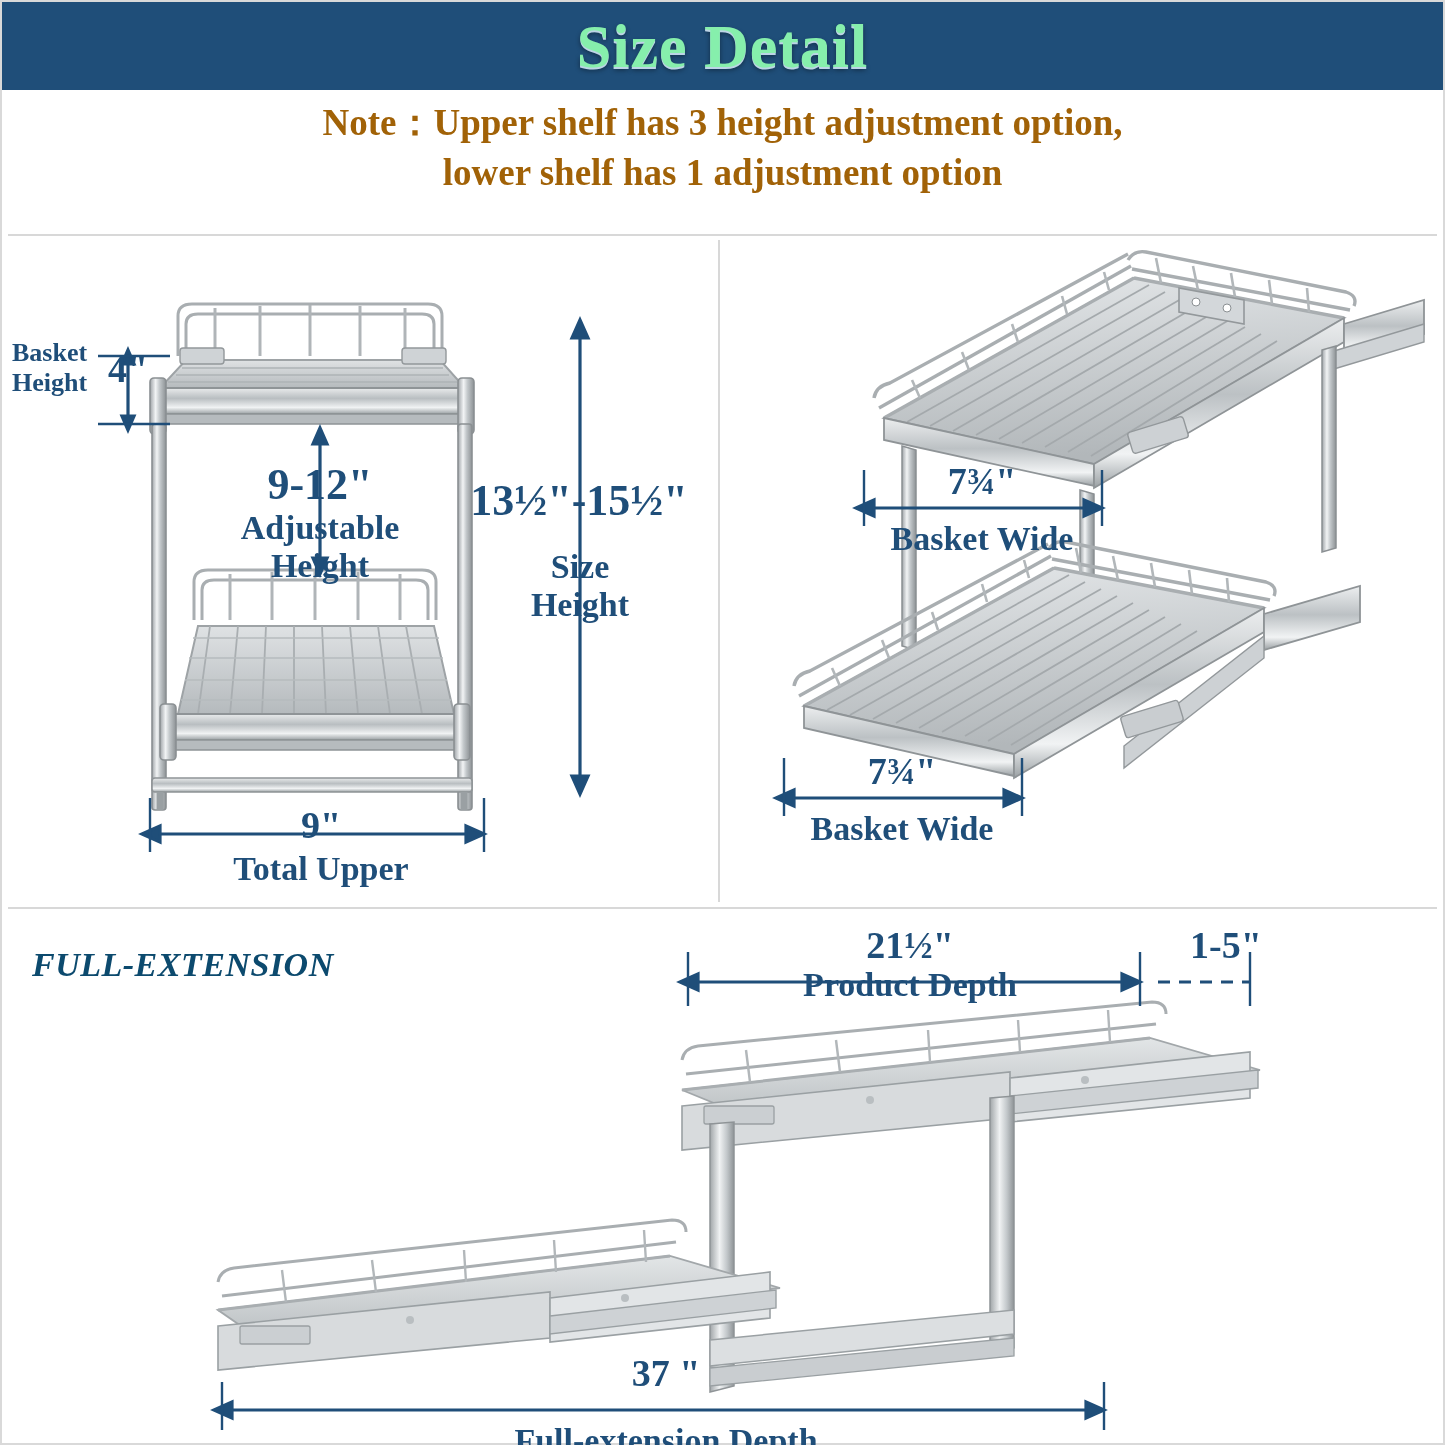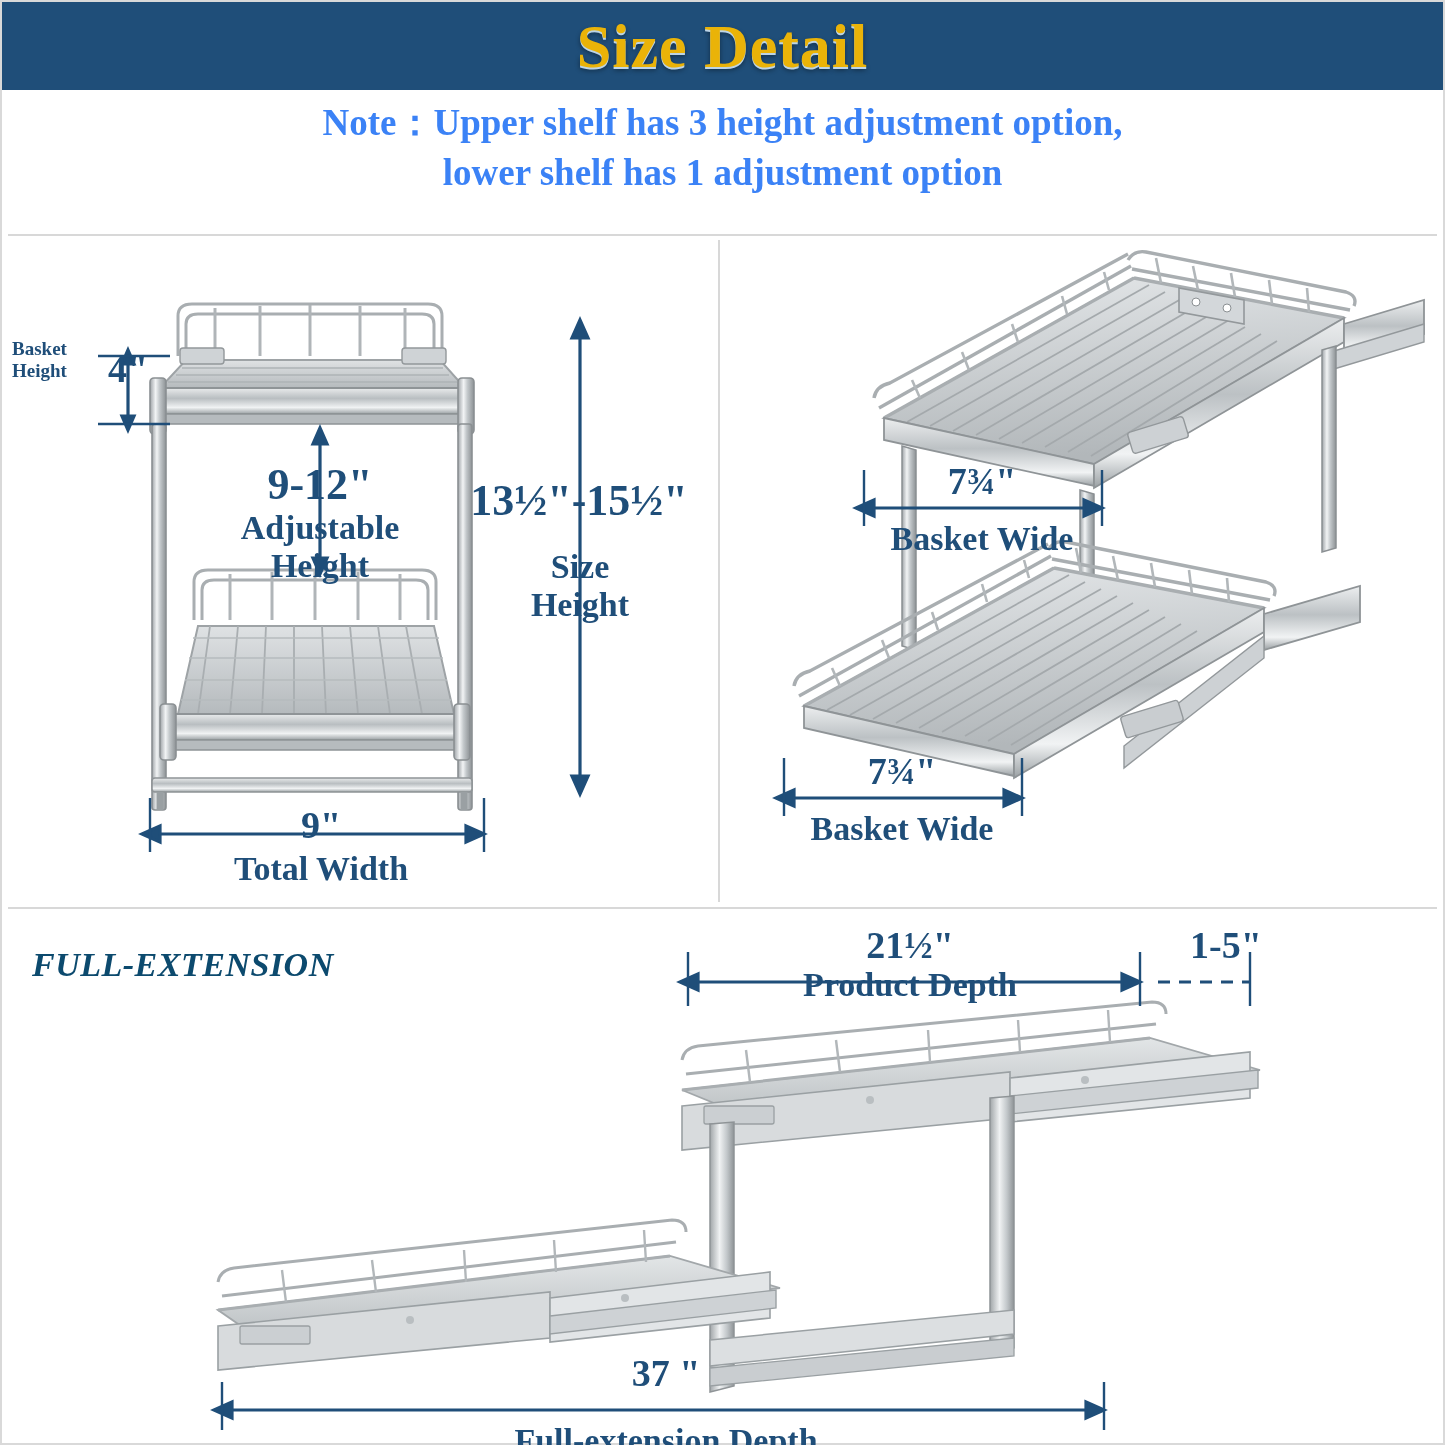--- a/index.html
+++ b/index.html
@@ -32,38 +32,38 @@
     background: #1f4e79;
     display: flex;
     align-items: center;
     justify-content: center;
   }
   .banner-title {
     font-family: "Liberation Serif", serif;
     font-weight: bold;
     font-size: 62px;
     letter-spacing: 1px;
-    color: #eab308;
+    color: #86efac;
     text-shadow:
       0 2px 0 #bcd4e6,
       0 3px 5px rgba(0,0,0,0.45);
   }
 
   
   .note {
     position: absolute;
     left: 0;
     top: 96px;
     width: 100%;
     text-align: center;
     font-family: "Liberation Serif", serif;
     font-size: 37px;
     font-weight: bold;
     line-height: 1.35;
-    color: #3b82f6;
+    color: #a16207;
   }
 
   
   .hr-top {
     position: absolute;
     left: 6px;
     right: 6px;
     top: 232px;
     height: 2px;
     background: #d8d8d8;
@@ -105,21 +105,21 @@
   }
   .dim .big   { display:block; font-size: 38px; }
   .dim .huge  { display:block; font-size: 44px; }
   .dim .small { display:block; font-size: 34px; font-weight: bold; }
 
   .label-blue {
     position: absolute;
     color: #1f4e79;
     font-family: "Liberation Serif", serif;
     font-weight: bold;
-    font-size: 19px;
+    font-size: 26px;
     white-space: nowrap;
     line-height: 1.15;
   }
 
   .full-ext {
     position: absolute;
     left: 22px;
     top: 36px;
     font-family: "Liberation Serif", serif;
     font-style: italic;
@@ -288,21 +288,21 @@
     </div>
     <div class="dim" style="left:520px; top:310px; width:100px;">
       <span class="small">Size</span>
       <span class="small">Height</span>
     </div>
 
     <div class="dim" style="left:236px; top:566px; width:150px;">
       <span class="big">9"</span>
     </div>
     <div class="dim" style="left:216px; top:612px; width:190px;">
-      <span class="small">Total Width</span>
+      <span class="small">Total Upper</span>
     </div>
   </div>
 
   <div class="panel" id="panel-right">
 
     <svg width="715" height="666" viewBox="0 0 715 666">
       <defs>
         <linearGradient id="chromeV2" x1="0" y1="0" x2="1" y2="0">
           <stop offset="0" stop-color="#9fa4a8"></stop>
           <stop offset="0.35" stop-color="#f2f4f5"></stop>

